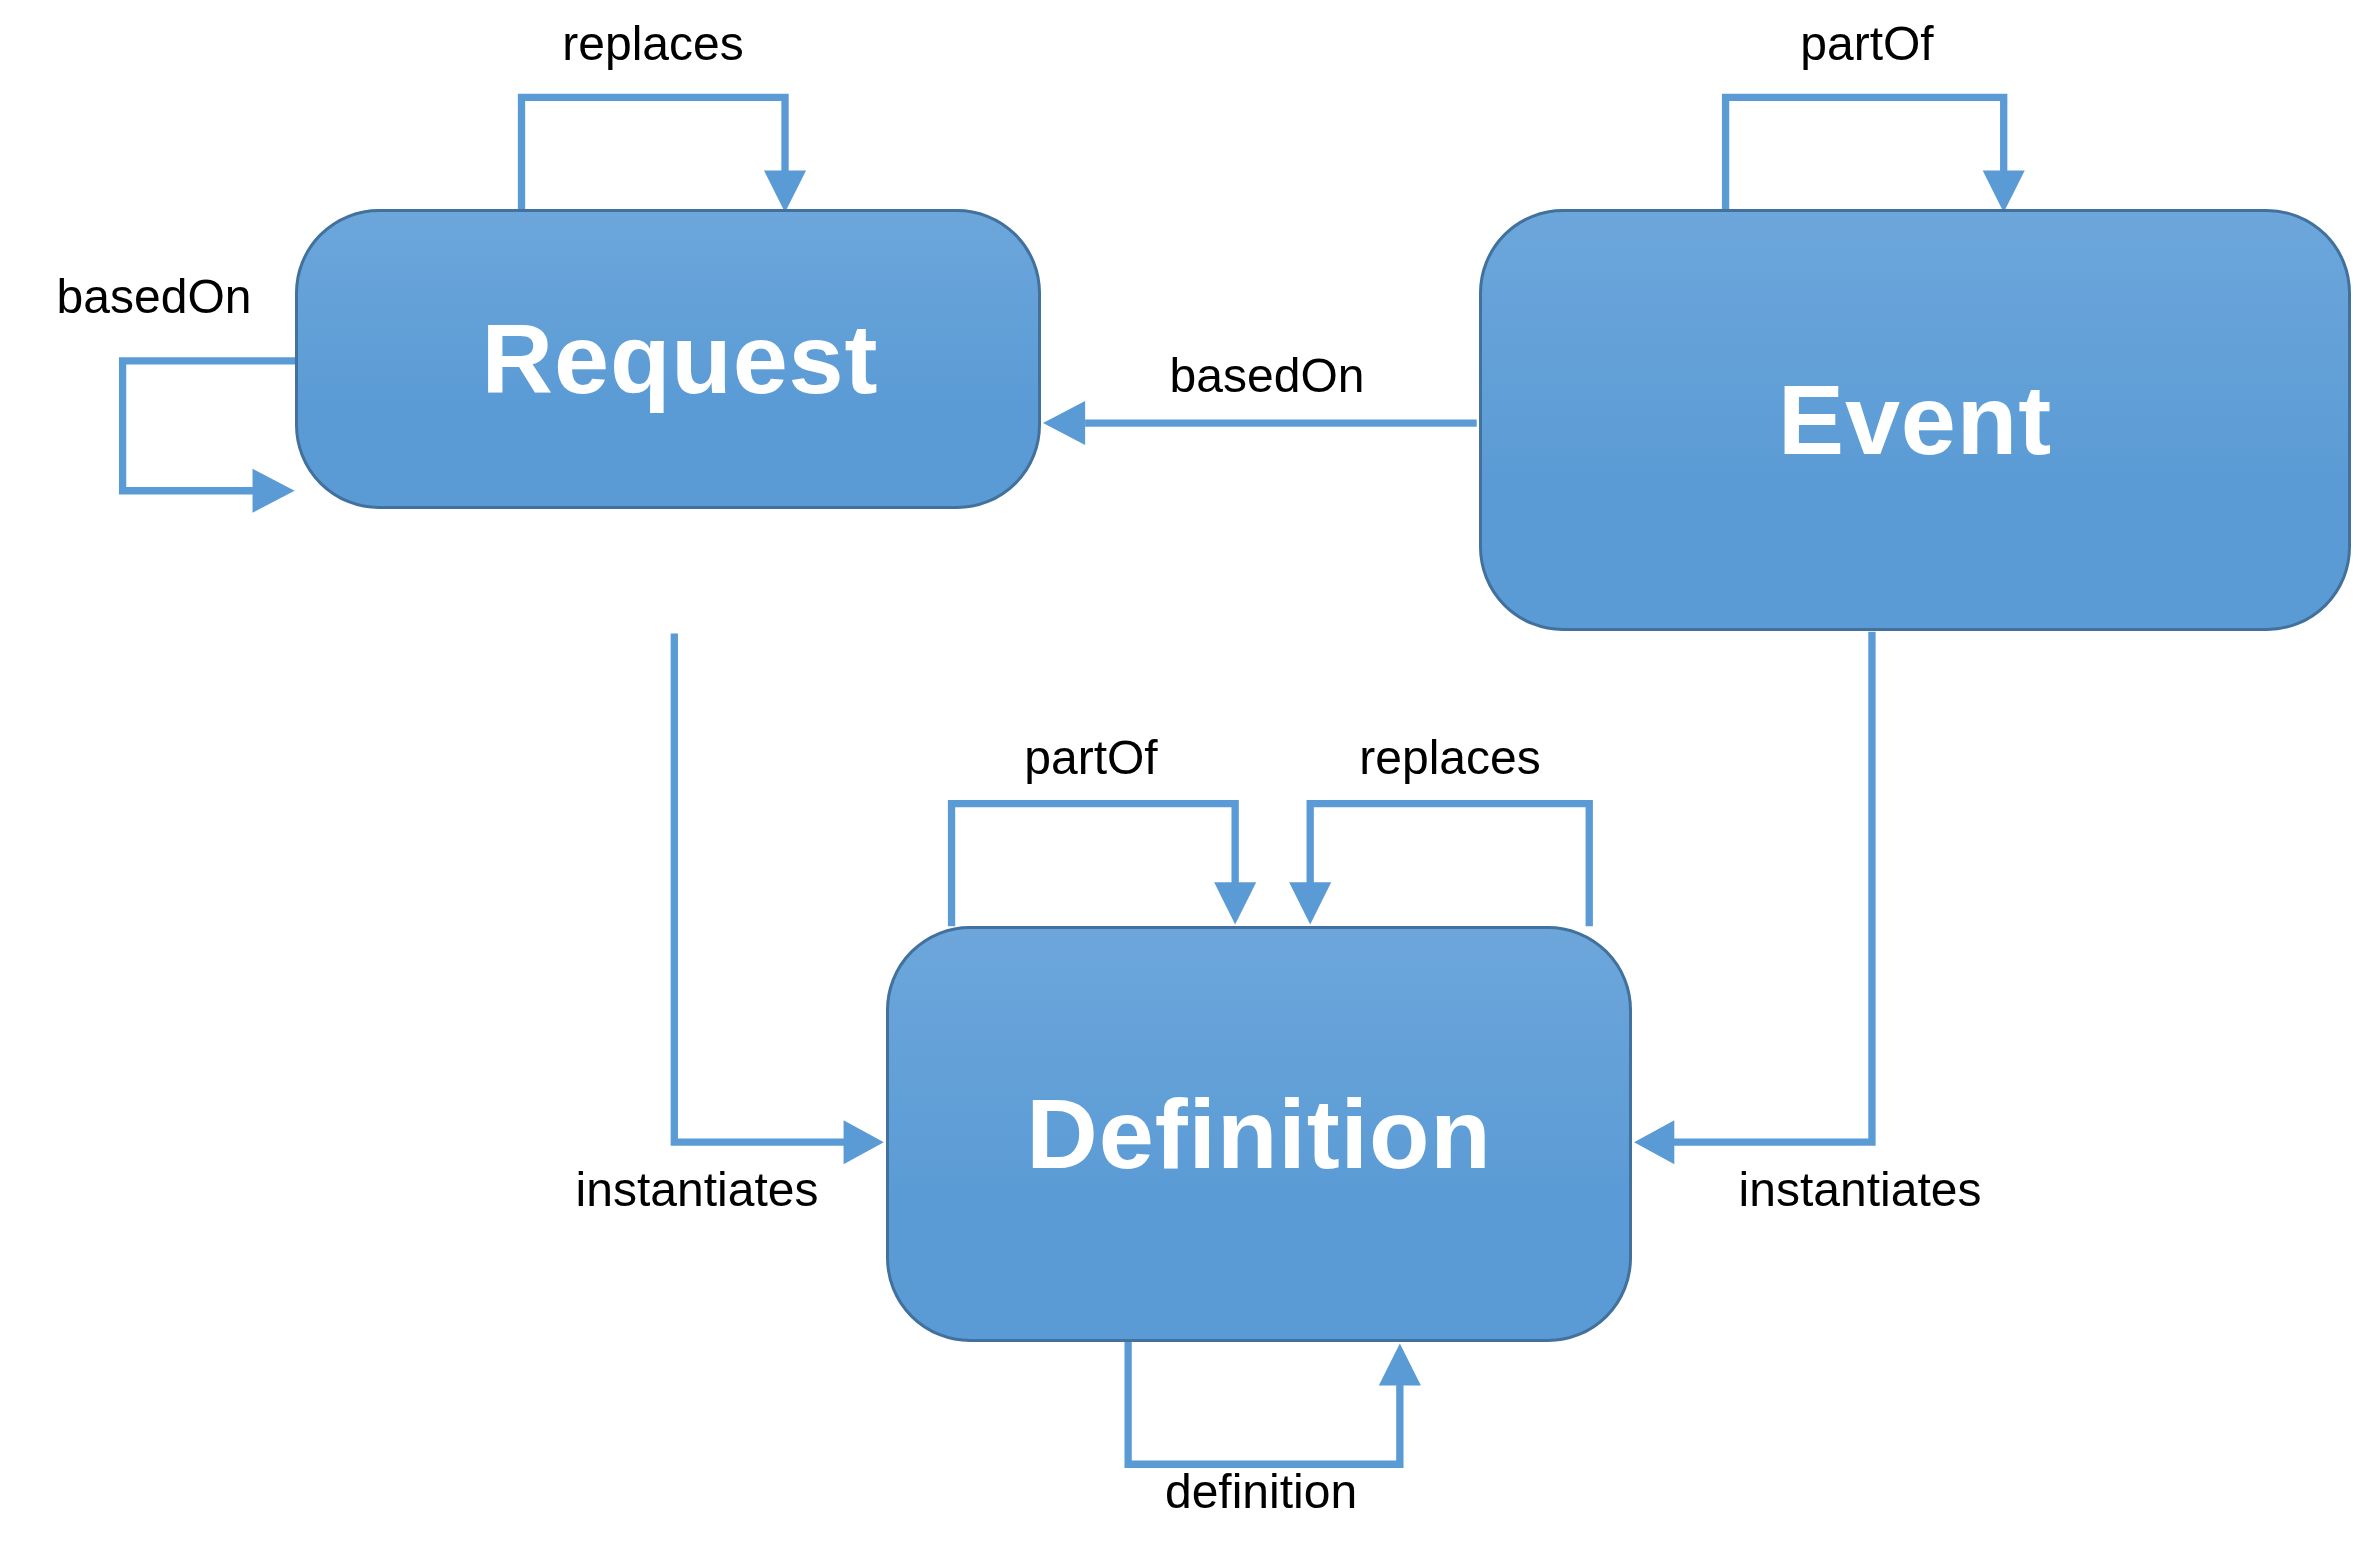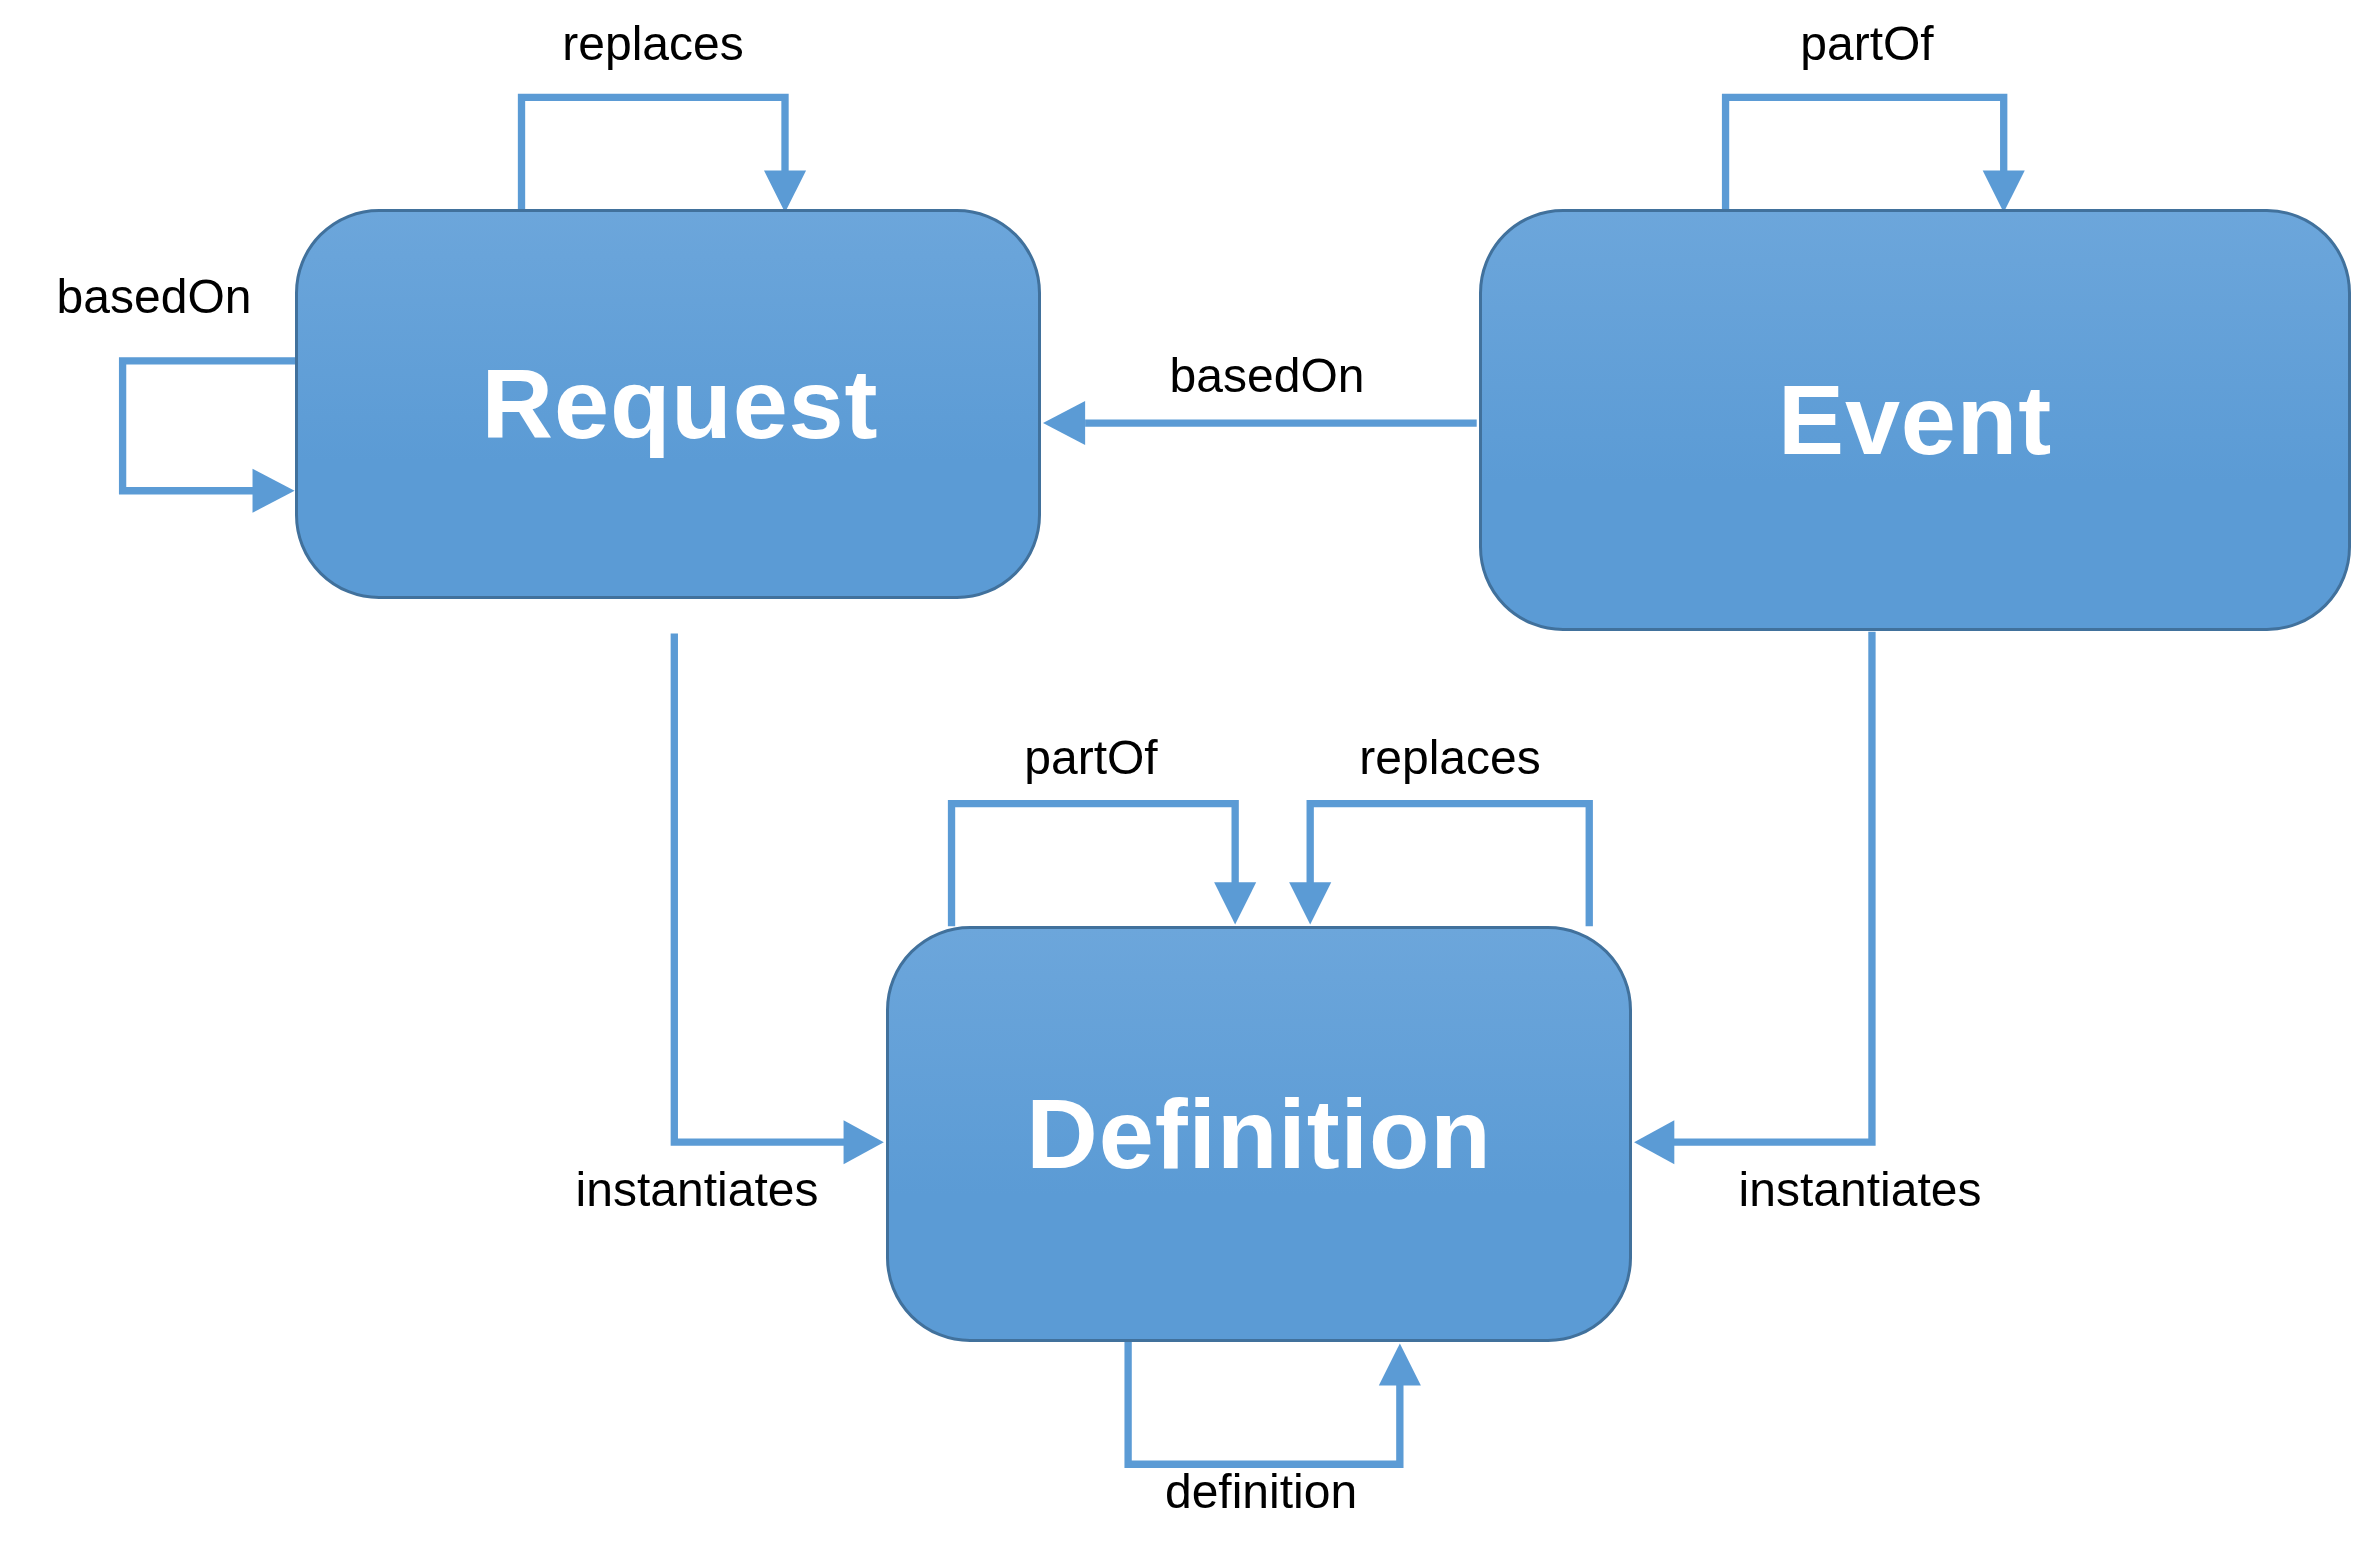--- a/index.html
+++ b/index.html
@@ -64,21 +64,21 @@
     <polyline class="edge-line" points="1040,1012 1040,878 1350,878 1350,966"></polyline>
     <polygon class="arrowhead" points="1350,1010 1327,964 1373,964"></polygon>
 
     <polyline class="edge-line" points="1737,1012 1737,878 1432,878 1432,966"></polyline>
     <polygon class="arrowhead" points="1432,1010 1409,964 1455,964"></polygon>
 
     <polyline class="edge-line" points="1233,1466 1233,1600 1530,1600 1530,1512"></polyline>
     <polygon class="arrowhead" points="1530,1468 1507,1514 1553,1514"></polygon>
   </svg>
 
-  <div class="node" style="left:295px; top:209px; width:746px; height:390px;padding-left:24px;">
+  <div class="node" style="left:295px; top:209px; width:746px; height:300px;padding-left:24px;">
     <span class="node-title">Request</span>
   </div>
 
   <div class="node" style="left:1479px; top:209px; width:872px; height:422px;">
     <span class="node-title">Event</span>
   </div>
 
   <div class="node" style="left:886px; top:926px; width:746px; height:416px;">
     <span class="node-title">Definition</span>
   </div>

